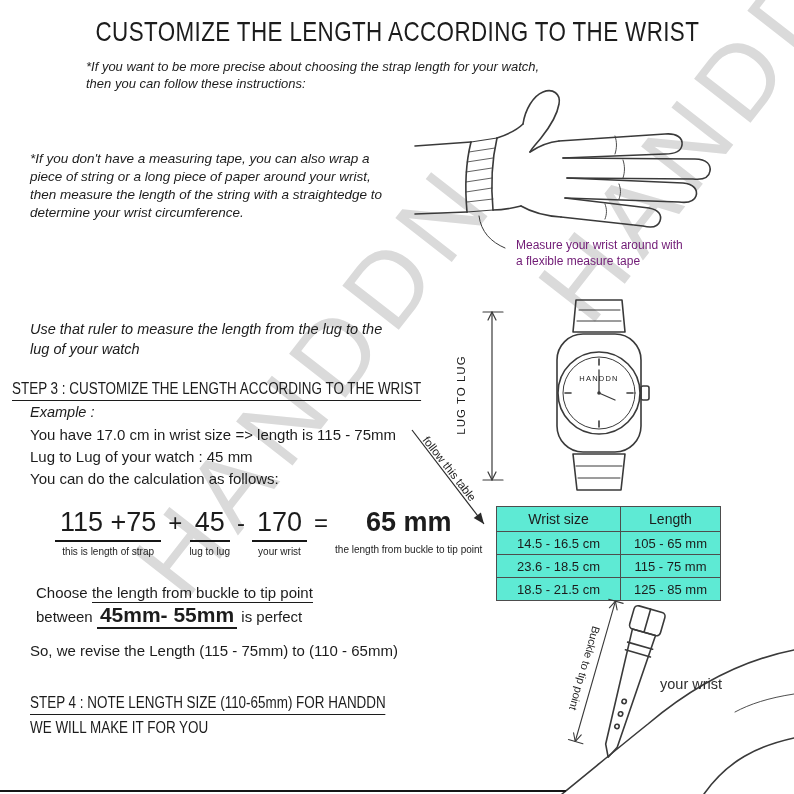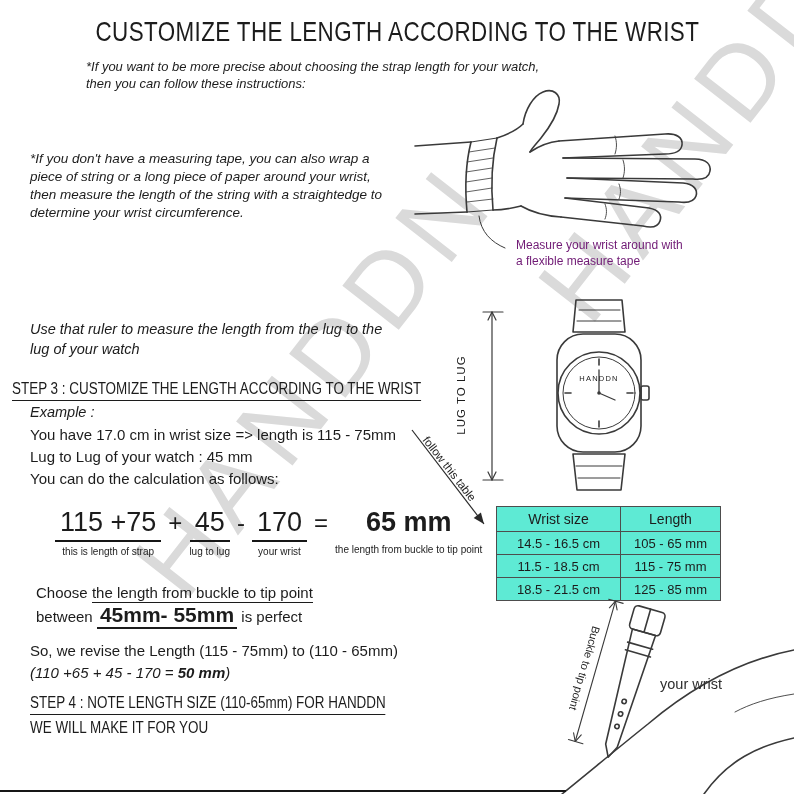--- a/index.html
+++ b/index.html
@@ -177,41 +177,38 @@
         <th>Wrist size</th>
         <th>Length</th>
       </tr>
     </thead>
     <tbody>
       <tr>
         <td>14.5 - 16.5 cm</td>
         <td>105 - 65 mm</td>
       </tr>
       <tr>
-        <td>11.5 - 18.5 cm</td>
+        <td>23.6 - 18.5 cm</td>
         <td>115 - 75 mm</td>
       </tr>
       <tr>
         <td>18.5 - 21.5 cm</td>
         <td>125 - 85 mm</td>
       </tr>
     </tbody>
   </table>
 
   <div class="abs" style="left:36px; top:584px; font-size:15px;">
     <span>Choose </span><span class="u">the length from buckle to tip point</span>
   </div>
   <div class="abs" style="left:36px; top:603px; font-size:15px;">
     <span>between </span><span class="range">45mm- 55mm</span><span> is perfect</span>
   </div>
 
   <div class="abs" style="left:30px; top:642px; font-size:15px;">So, we revise the Length (115 - 75mm) to (110 - 65mm)</div>
-  <div class="abs italic" style="left:30px; top:664px; font-size:15px;">
-    <span>(110 +65 + 45 - 170 = </span><b>50 mm</b><span>)</span>
-  </div>
 
   <div class="abs h-step" style="left:30px; top:694px;">
     <span class="condensed h-underline">STEP 4 : NOTE LENGTH SIZE (110-65mm) FOR HANDDN</span>
   </div>
   <div class="abs h-step" style="left:30px; top:719px;">
     <span class="condensed">WE WILL MAKE IT FOR YOU</span>
   </div>
 
   <svg class="abs" style="left:528px; top:598px;" width="266" height="196" viewBox="0 0 266 196" fill="none" stroke="#3a3a3a" stroke-width="1.6" stroke-linecap="round" stroke-linejoin="round">
     <g>

